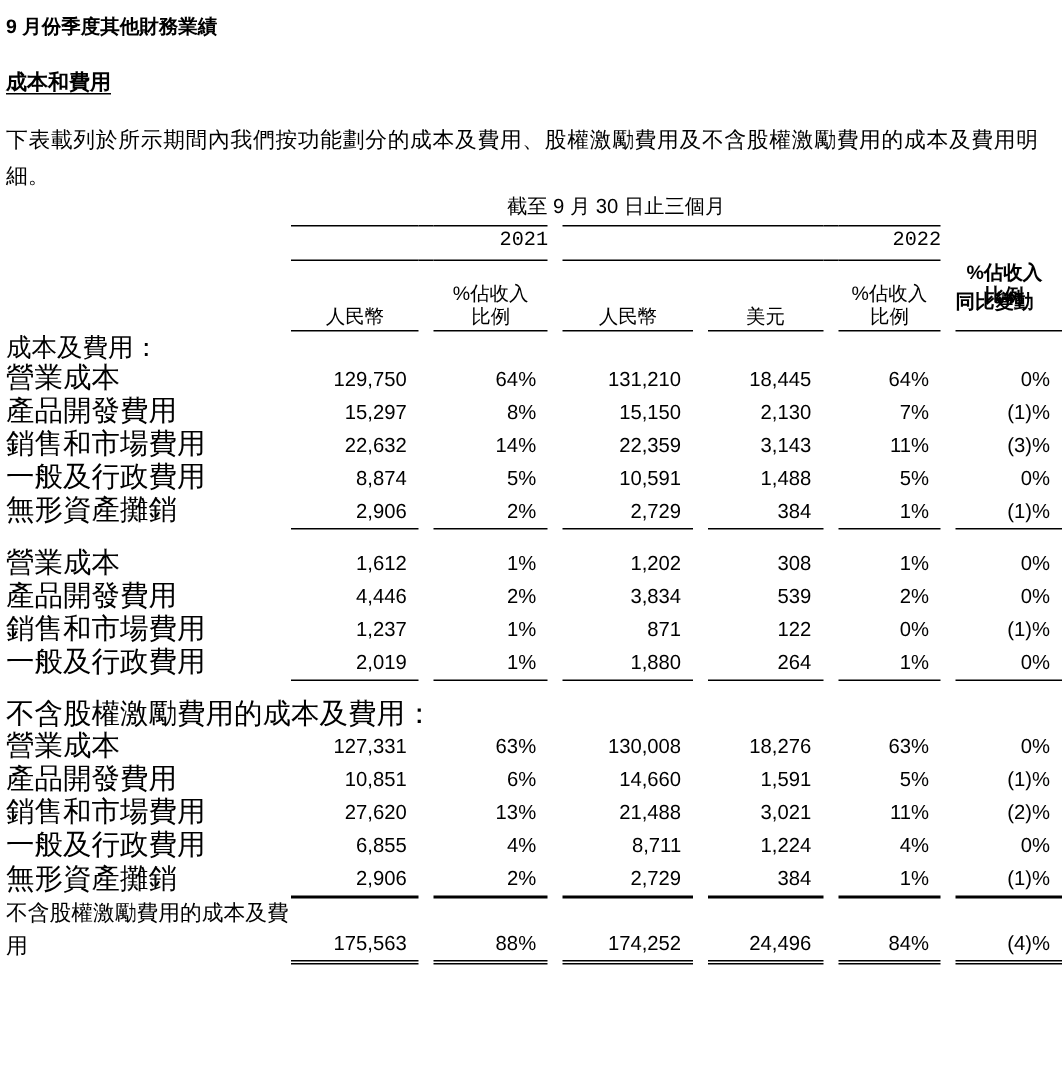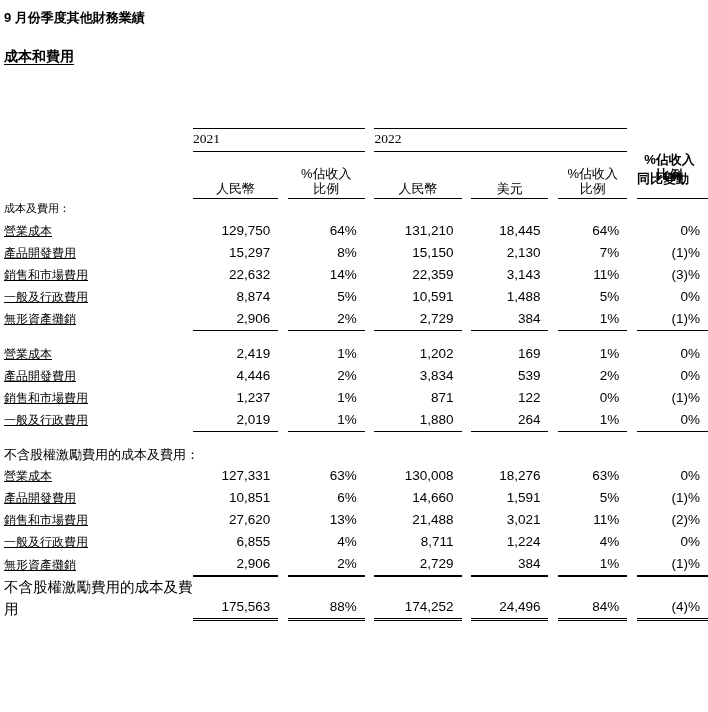--- a/index.html
+++ b/index.html
@@ -27,21 +27,21 @@
   
   .doc-title {
     font-family: "Liberation Sans", "DejaVu Sans", sans-serif;
     font-weight: bold;
     font-size: 13px;
     line-height: 16px;
     margin: 4px 0 0 4px;
     letter-spacing: 0px;
   }
   .section-title {
-    font-family: Liberation Sans, sans-serif;
+    font-family: Liberation Mono, monospace;
     font-weight: bold;
     font-size: 14px;
     line-height: 17px;
     margin: 22px 0 0 4px;
     text-decoration: underline;
     text-underline-offset: 3px;
     display: inline-block;
   }
   .intro {
     font-family: "Liberation Serif", "DejaVu Serif", serif;
@@ -85,61 +85,60 @@
   .num {
     text-align: right;
     padding-right: 8px !important;
     font-family: "Liberation Sans", "DejaVu Sans", sans-serif;
     font-size: 13.5px;
     line-height: 22px;
     white-space: nowrap;
   }
   .lbl {
     font-family: "Liberation Serif", "DejaVu Serif", serif;
-    font-size: 12px;
+    font-size: 19px;
     line-height: 22px;
     padding-left: 4px !important;
     white-space: nowrap;
-    text-decoration: underline;
   }
   .lbl-bold {
-    font-family: Liberation Mono, monospace;
-    font-weight: bold;
-    font-size: 11px;
+    font-family: Liberation Sans, sans-serif;
+    font-weight: bold;
+    font-size: 17px;
     line-height: 21px;
     padding-left: 4px !important;
   }
   .lbl-wrap {
     font-family: "Liberation Serif", "DejaVu Serif", serif;
     font-size: 14.5px;
     line-height: 22px;
     padding-left: 4px !important;
     white-space: normal;
   }
   .lbl-bold-wrap {
     font-family: "Liberation Sans", "DejaVu Sans", sans-serif;
     font-weight: bold;
-    font-size: 13px;
+    font-size: 19px;
     line-height: 21px;
     padding-left: 4px !important;
     white-space: normal;
   }
 
   
   .hdr-span {
     text-align: center;
     font-family: "Liberation Sans", "DejaVu Sans", sans-serif;
     font-weight: bold;
     font-size: 13.5px;
     line-height: 20px;
     padding-bottom: 2px !important;
   }
   .hdr-year {
-    text-align: left;
-    font-family: Liberation Serif, serif;
+    text-align: right;
+    font-family: Liberation Mono, monospace;
     font-weight: bold;
     font-size: 13.5px;
     line-height: 20px;
     padding-bottom: 2px !important;
   }
   .hdr-col {
     text-align: center;
     font-family: "Liberation Sans", "DejaVu Sans", sans-serif;
     font-weight: bold;
     font-size: 13px;
@@ -191,38 +190,45 @@
 </style>
 </head>
 <body>
 
 <div class="page">
 
   <div class="doc-title">9 月份季度其他財務業績</div>
 
   <div><span class="section-title">成本和費用</span></div>
 
+  <div class="intro">下表載列於所示期間內我們按功能劃分的成本及費用、股權激勵費用及不含股權激勵費用的成本及費用明細。</div>
 
   <table class="fin">
     <colgroup>
       <col class="c-label">
         <col class="c-g1">
         <col class="c-gap1">
         <col class="c-p1">
         <col class="c-gap2">
       <col class="c-g2">
         <col class="c-gap3">
         <col class="c-usd">
         <col class="c-gap4">
         <col class="c-p2">
       <col class="c-gap5">
         <col class="c-chg">
     </colgroup>
 
     <tbody>
+        <tr>
+      <td></td>
+      <td class="hdr-span" colspan="9">截至 9 月 30 日止三個月</td>
+      <td></td>
+      <td></td>
+    </tr>
 
     <tr>
       <td></td>
       <td class="hdr-year rule-top rule-bot" colspan="3">2021</td>
       <td></td>
       <td class="hdr-year rule-top rule-bot" colspan="5">2022</td>
       <td></td>
       <td></td>
     </tr>
 
@@ -329,27 +335,27 @@
           <td></td>
       <td class="num rule-bot">(1)%</td>
     </tr>
 
     <tr class="spacer-row">
           <td colspan="12"></td>
         </tr>
 
     <tr>
       <td class="lbl">營業成本</td>
-      <td class="num">2,419</td>
+      <td class="num">1,612</td>
           <td></td>
       <td class="num">1%</td>
           <td></td>
       <td class="num">1,202</td>
           <td></td>
-      <td class="num">169</td>
+      <td class="num">308</td>
           <td></td>
       <td class="num">1%</td>
           <td></td>
       <td class="num">0%</td>
     </tr>
     <tr>
       <td class="lbl">產品開發費用</td>
       <td class="num">4,446</td>
           <td></td>
       <td class="num">2%</td>

